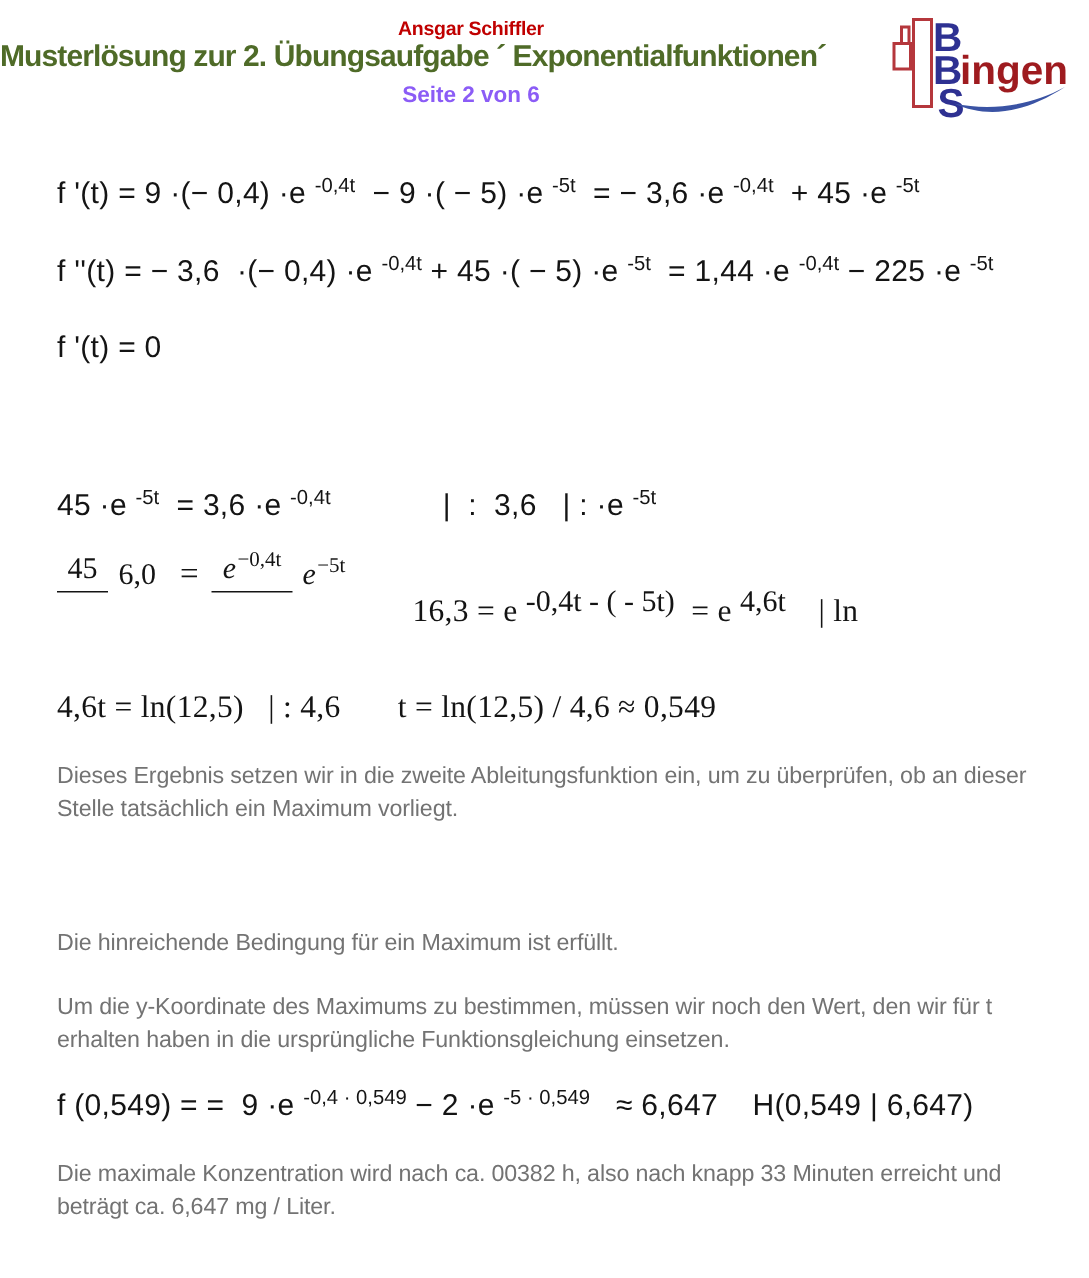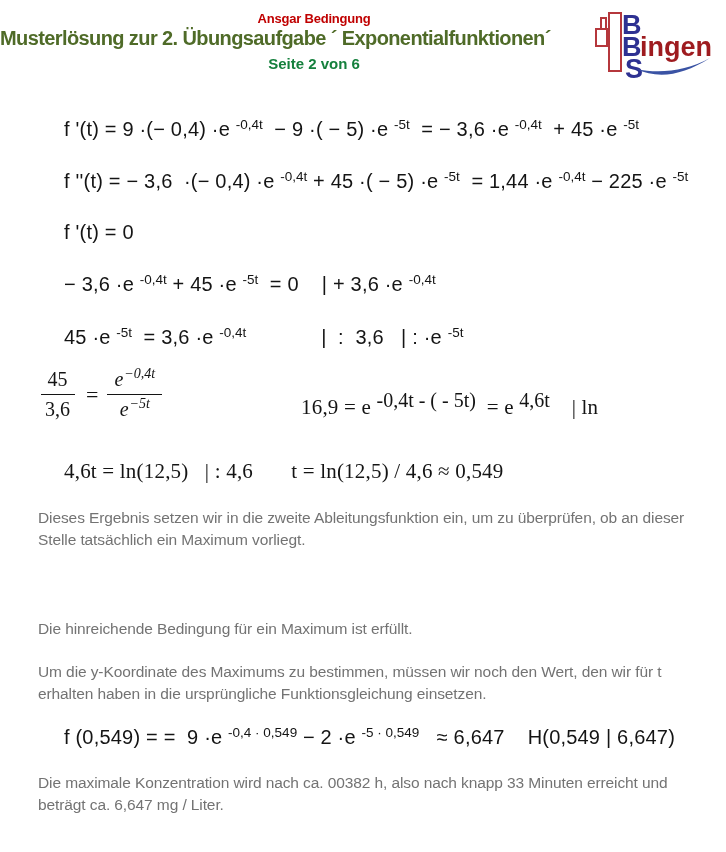--- a/index.html
+++ b/index.html
@@ -3,82 +3,81 @@
 <meta charset="utf-8">
 <style>
   html,body{margin:0;padding:0;background:#fff;}
   .page{position:relative;width:726px;height:852px;background:#fff;overflow:hidden;
         font-family:"Liberation Sans",sans-serif;color:#1a1a1a;}
   .hdr-author{position:absolute;left:0;top:11px;width:628px;text-align:center;
               font-size:13px;font-weight:bold;color:#c00000;letter-spacing:-0.2px;}
   .hdr-title{position:absolute;left:0;top:27px;width:628px;text-align:left;
              font-size:20px;font-weight:bold;color:#4f6b28;letter-spacing:-0.6px;}
   .hdr-page{position:absolute;left:0;top:55px;width:628px;text-align:center;
-            font-size:15px;font-weight:bold;color:#15803d;}
+            font-size:15px;font-weight:bold;color:#8b5cf6;}
   .logo{position:absolute;left:586px;top:5px;width:130px;height:80px;}
   
   .mline{position:absolute;left:38px;white-space:pre;font-size:20px;color:#141414;
-         letter-spacing:0.2px;line-height:26px;margin-left:26px;}
+         letter-spacing:0.2px;line-height:26px;}
   .mline .sup{font-size:13.5px;position:relative;top:-7px;letter-spacing:0;}
   .serif{font-family:"Liberation Serif",serif;font-size:21px;letter-spacing:0.2px;}
   .serif .sup{font-size:20px;}
   
   .para{position:absolute;left:38px;width:676px;font-size:15.5px;line-height:21.5px;
         color:#737373;letter-spacing:-0.1px;}
   
   .fracline{position:absolute;left:38px;top:368px;display:flex;align-items:center;
             font-family:"Liberation Serif",serif;font-size:20px;color:#141414;}
-  .frac{display:inline-flex;flex-direction:column;align-items:center;}
+  .frac{display:inline-flex;flex-direction:row;align-items:center;}
   .frac .num{padding:0 7px 3px;border-bottom:1.6px solid #141414;}
   .frac .den{padding:3px 7px 0;}
   .feq{margin:0 9px;font-size:22px;}
   .fracline i{font-style:italic;}
-  .fsup{font-style:italic;font-size:14px;position:relative;top:-8px;margin-left:1px;}
+  .fsup{font-size:14px;position:relative;top:-8px;margin-left:1px;}
 </style>
 </head>
 <body>
 
 <div class="page">
 
-  <div class="hdr-author">Ansgar Bedingung</div>
+  <div class="hdr-author">Ansgar Schiffler</div>
   <div class="hdr-title">Musterlösung zur 2. Übungsaufgabe ´ Exponentialfunktionen´</div>
   <div class="hdr-page">Seite 2 von 6</div>
 
   <div class="logo">
     <svg width="130" height="80" viewBox="0 0 130 80">
       <rect x="15" y="13" width="5" height="11" fill="none" stroke="#b5373c" stroke-width="2"></rect>
       <rect x="10" y="24" width="11" height="17" fill="none" stroke="#b5373c" stroke-width="2"></rect>
       <rect x="23" y="8" width="12" height="58" fill="none" stroke="#b5373c" stroke-width="2"></rect>
       <text x="36" y="29" font-family="Liberation Sans, sans-serif" font-size="27" font-weight="bold" fill="#2e3192">B</text>
       <text x="36" y="51" font-family="Liberation Sans, sans-serif" font-size="27" font-weight="bold" fill="#2e3192">B</text>
       <text x="54" y="51" font-family="Liberation Sans, sans-serif" font-size="27" font-weight="bold" fill="#9e1b1f">ingen</text>
       <text x="39" y="73" font-family="Liberation Sans, sans-serif" font-size="27" font-weight="bold" fill="#2e3192">S</text>
       <path d="M 50 64 C 72 74 96 71 124 53 C 100 66 74 69 50 64 Z" fill="#3a53a4"></path>
     </svg>
   </div>
 
   <div class="mline" style="top:116px"><span>f '(t) = 9 ·(− 0,4) ·e </span><span class="sup">-0,4t</span><span>  − 9 ·( − 5) ·e </span><span class="sup">-5t</span><span>  = − 3,6 ·e </span><span class="sup">-0,4t</span><span>  + 45 ·e </span><span class="sup">-5t</span></div>
   <div class="mline" style="top:168px"><span>f ''(t) = − 3,6  ·(− 0,4) ·e </span><span class="sup">-0,4t</span><span> + 45 ·( − 5) ·e </span><span class="sup">-5t</span><span>  = 1,44 ·e </span><span class="sup">-0,4t</span><span> − 225 ·e </span><span class="sup">-5t</span></div>
   <div class="mline" style="top:219px"><span>f '(t) = 0</span></div>
-  <div class="mline" style="top:271px"><span>− 3,6 ·e </span><span class="sup">-0,4t</span><span> + 45 ·e </span><span class="sup">-5t</span><span>  = 0    | + 3,6 ·e </span><span class="sup">-0,4t</span></div>
   <div class="mline" style="top:324px"><span>45 ·e </span><span class="sup">-5t</span><span>  = 3,6 ·e </span><span class="sup">-0,4t</span><span>             |  :  3,6   | : ·e </span><span class="sup">-5t</span></div>
 
   <div class="fracline">
     <span class="frac">
       <span class="num">45</span>
-      <span class="den">3,6</span>
+      <span class="den">6,0</span>
     </span>
     <span class="feq">=</span>
     <span class="frac">
       <span class="num"><i>e</i><span class="fsup">−0,4t</span></span>
       <span class="den"><i>e</i><span class="fsup">−5t</span></span>
     </span>
   </div>
 
-  <div class="mline serif" style="top:394px;left:275px"><span>16,9 = e </span><span class="sup">-0,4t - ( - 5t)</span><span>  = e </span><span class="sup">4,6t</span><span>    | ln</span></div>
+  <div class="mline serif" style="top:394px;left:275px"><span>16,3 = e </span><span class="sup">-0,4t - ( - 5t)</span><span>  = e </span><span class="sup">4,6t</span><span>    | ln</span></div>
   <div class="mline serif" style="top:458px"><span>4,6t = ln(12,5)   | : 4,6       t = ln(12,5) / 4,6 ≈ 0,549</span></div>
 
   <div class="para" style="top:507px">Dieses Ergebnis setzen wir in die zweite Ableitungsfunktion ein, um zu überprüfen, ob an dieser Stelle tatsächlich ein Maximum vorliegt.</div>
   <div class="para" style="top:661px">Um die y-Koordinate des Maximums zu bestimmen, müssen wir noch den Wert, den wir für t erhalten haben in die ursprüngliche Funktionsgleichung einsetzen.</div>
   <div class="para" style="top:618px">Die hinreichende Bedingung für ein Maximum ist erfüllt.</div>
   <div class="mline" style="top:724px"><span>f (0,549) = =  9 ·e </span><span class="sup">-0,4 · 0,549</span><span> − 2 ·e </span><span class="sup">-5 · 0,549</span><span>   ≈ 6,647    H(0,549 | 6,647)</span></div>
   <div class="para" style="top:772px">Die maximale Konzentration wird nach ca. 00382 h, also nach knapp 33 Minuten erreicht und beträgt ca. 6,647 mg / Liter.</div>
 
 </div>
 

